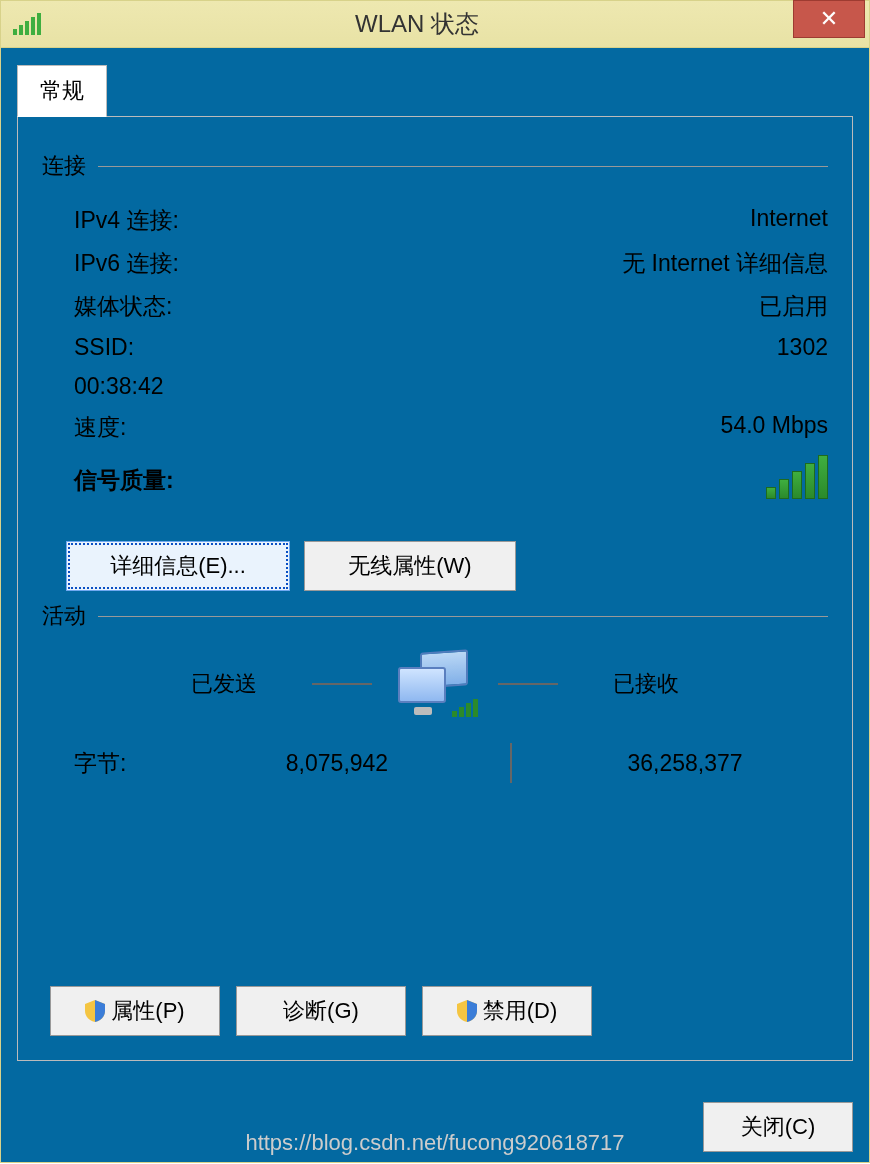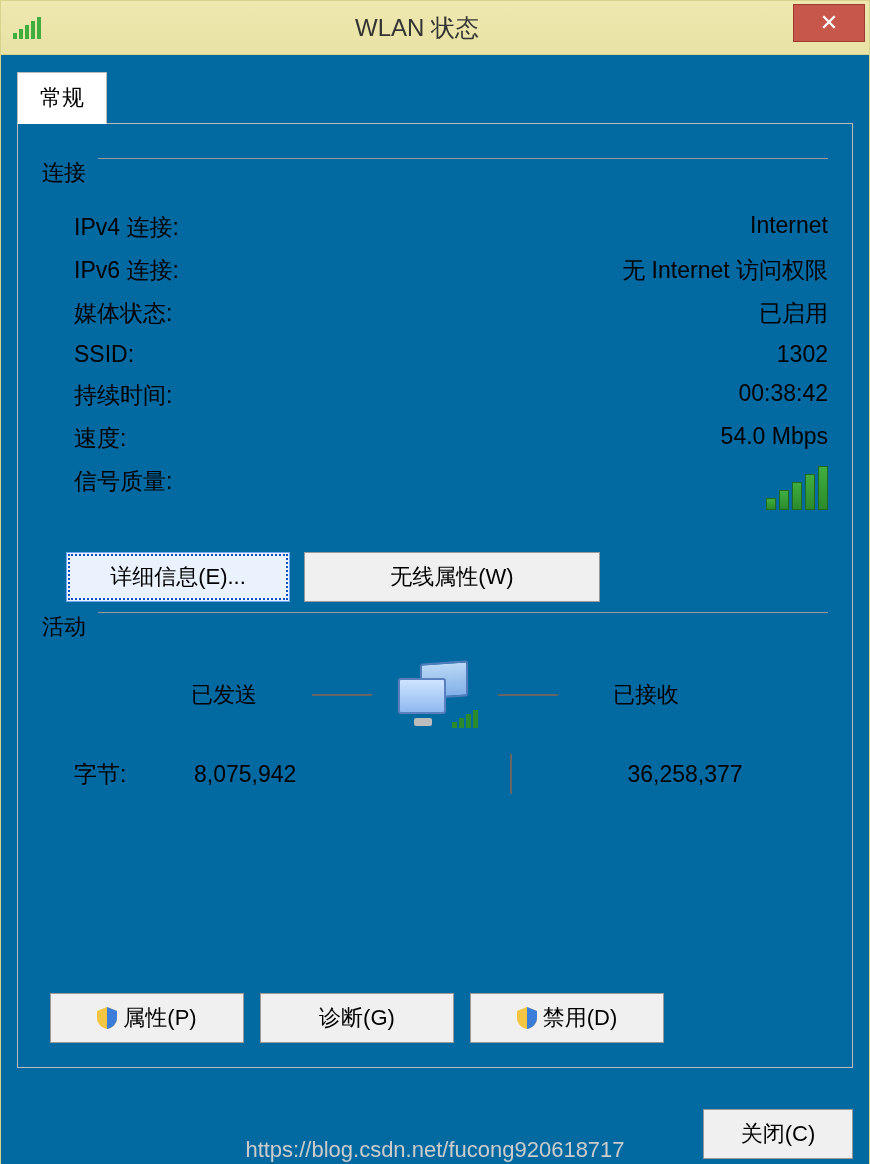--- a/index.html
+++ b/index.html
@@ -10,21 +10,21 @@
     font-family: "Microsoft YaHei", "Segoe UI", sans-serif;
     font-size: 22px;
     color: #000;
     background: #fff;
     overflow: hidden;
     position: relative;
   }
   .titlebar {
     display: flex;
     align-items: center;
-    height: 55px;
+    height: 48px;
     background: linear-gradient(#eee8b0, #e8e2a5);
     border: 1px solid #d8d28a;
     position: relative;
   }
   .titlebar-icon { margin-left: 12px; display: flex; align-items: flex-end; gap: 2px; }
   .bar { width: 4px; background: #3fae3f; display: inline-block; }
   .title-text { flex: 1; text-align: center; font-size: 24px; color: #333; }
   .close-btn {
     width: 72px; height: 38px; background: #c7574b; color: #fff;
     display: flex; align-items: center; justify-content: center;
@@ -48,21 +48,21 @@
     background: #fff;
     position: relative; top: 1px; z-index: 2;
     font-size: 22px;
   }
   .tab-panel {
     border: 1px solid #bbb;
     height: 945px;
     padding: 24px 24px 24px 24px;
     position: relative;
   }
-  .group-header { display: flex; margin: 10px 0 18px 0; }
+  .group-header { display: flex; align-items: center; margin: 10px 0 18px 0; }
   .group-title { margin-right: 12px; font-size: 22px; }
   .group-line { flex: 1; height: 1px; background: #999; }
   .row { display: flex; padding: 6px 0 6px 32px; font-size: 23px; }
   .row-label { flex: 1; }
   .row-value { text-align: right; }
   .sig-bars { display: inline-flex; align-items: flex-end; gap: 3px; }
   .sig-bars .sb { width: 10px; background: linear-gradient(#3fae3f,#2b8a2b); border:1px solid #1e6b1e; }
   .btn-row { display: flex; gap: 14px; margin: 30px 0 10px 24px; }
   .btn {
     height: 50px; padding: 0 20px;
@@ -79,25 +79,25 @@
   .act-divider { width: 60px; height: 2px; background: #666; }
   .computers-icon { position: relative; width: 90px; height: 70px; }
   .monitor { position:absolute; width:48px; height:36px; border:2px solid #5a7fbf; background:linear-gradient(#cfe4ff,#8fb8f0); border-radius:3px;}
   .monitor.back { top:2px; left:30px; transform:skewY(-4deg); opacity:.9;}
   .monitor.front { top:18px; left:8px;}
   .stand { position:absolute; width:18px; height:8px; background:#bcbcbc; bottom:4px; left:24px; border-radius:2px;}
   .mini-sig { position:absolute; bottom:2px; right:2px; display:flex; align-items:flex-end; gap:2px;}
   .mini-sig span{ width:5px; background:#2b8a2b; display:inline-block;}
   .bytes-row { display:flex; align-items:center; padding: 10px 0 0 32px; font-size: 23px;}
   .bytes-row .label{ width:120px;}
-  .bytes-row .val1{ flex:1; }
+  .bytes-row .val1{ flex:1; text-align:center;}
   .bytes-row .sep{ width:2px; height:40px; background:#666; margin:0 30px;}
   .bytes-row .val2{ flex:1; text-align:center;}
   .bottom-btns { display:flex; gap:16px; position:absolute; bottom:24px; left:32px;}
-  .bottom-btns .btn { width: 194px; justify-content:center; gap:6px;}
+  .bottom-btns .btn { width: 170px; justify-content:center; gap:6px;}
   .shield { width:20px; height:22px; }
   .close-outer { position:absolute; bottom:10px; right:16px;}
   .close-outer .btn{ width:150px; justify-content:center;text-align:right;}
   .watermark { position:absolute; bottom:6px; left:0; right:0; text-align:center; color:#ccc; font-size:22px; letter-spacing:0; pointer-events:none; font-family:Arial,sans-serif;}
 </style>
 </head>
 <body>
 
 <div class="titlebar">
   <span class="titlebar-icon">
@@ -122,56 +122,55 @@
         <span class="group-title">连接</span>
         <span class="group-line"></span>
       </div>
 
       <div class="row">
         <span class="row-label">IPv4 连接:</span>
         <span class="row-value">Internet</span>
       </div>
       <div class="row">
         <span class="row-label">IPv6 连接:</span>
-        <span class="row-value">无 Internet 访问权限</span>
+        <span class="row-value">无 Internet 详细信息</span>
       </div>
       <div class="row">
         <span class="row-label">媒体状态:</span>
         <span class="row-value">已启用</span>
       </div>
       <div class="row">
         <span class="row-label">SSID:</span>
         <span class="row-value">1302</span>
       </div>
       <div class="row">
-        <span class="row-label">持续时间:</span>
         <span class="row-value">00:38:42</span>
       </div>
       <div class="row">
         <span class="row-label">速度:</span>
         <span class="row-value">54.0 Mbps</span>
       </div>
-      <div class="row" style="align-items:flex-start;">
+      <div class="row" style="align-items:center;font-weight:bold;">
         <span class="row-label">信号质量:</span>
         <span class="row-value">
           <span class="sig-bars">
             <span class="sb" style="height:12px"></span>
             <span class="sb" style="height:20px"></span>
             <span class="sb" style="height:28px"></span>
             <span class="sb" style="height:36px"></span>
             <span class="sb" style="height:44px"></span>
           </span>
         </span>
       </div>
 
       <div class="btn-row">
         <div class="btn focused" style="width:224px">
           <span>详细信息(E)...</span>
         </div>
-        <div class="btn" style="width:296px">
+        <div class="btn" style="width:212px">
           <span>无线属性(W)</span>
         </div>
       </div>
 
       <div class="activity">
         <div class="group-header">
           <span class="group-title">活动</span>
           <span class="group-line"></span>
         </div>
 

